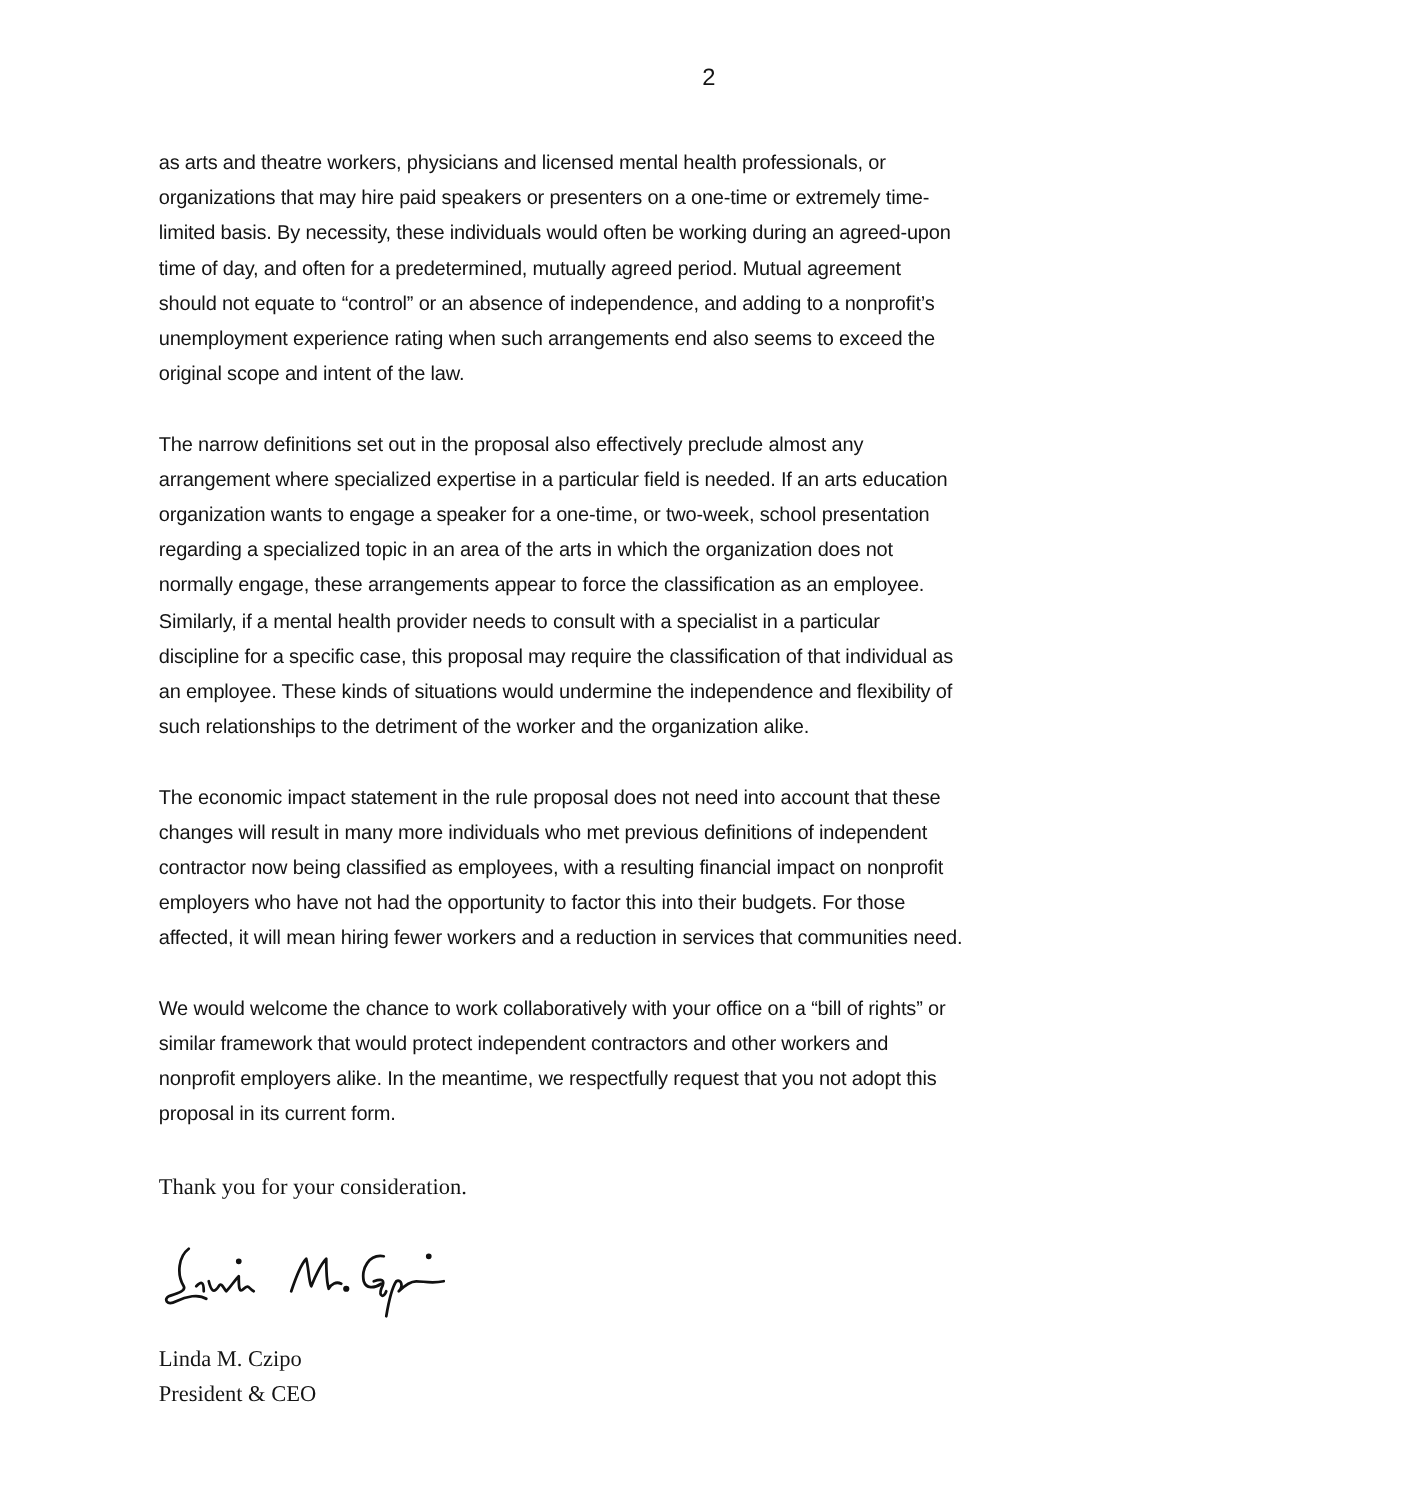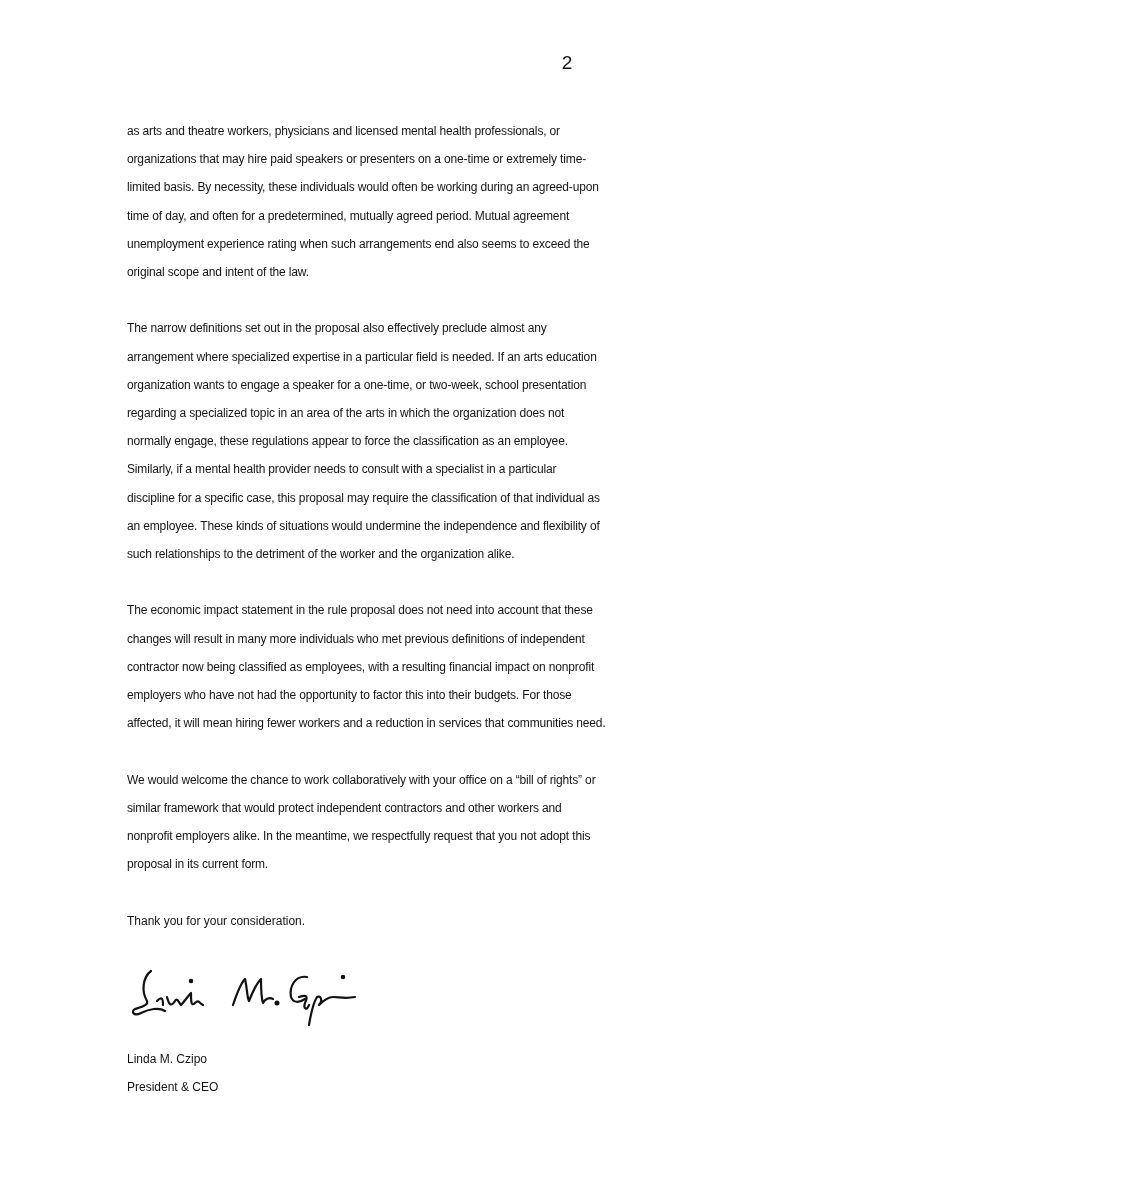--- a/index.html
+++ b/index.html
@@ -26,32 +26,33 @@
     }
     .content {
       position: absolute;
       left: 127px;
       top: 117px;
       width: 900px;
     }
     .line {
       display: block;
       white-space: nowrap;
-      font-size: 12px;
+      font-size: 16px;
       line-height: 28.2px;
       letter-spacing: -0.15px;
     }
     .para {
       margin: 0 0 28.2px 0;
     }
     .closing-line {
       display: block;
       white-space: nowrap;
-      font-size: 12px;
+      font-size: 18px;
       line-height: 28.2px;
+      font-family: Liberation Serif, serif;
     }
     .signature {
       height: 82px;
       position: relative;
     }
     .signature svg {
       position: absolute;
       left: 2px;
       top: 4px;
     }
@@ -61,30 +62,31 @@
 
 <div class="page-number">2</div>
 
 <div class="content">
 
   <div class="para">
     <span class="line">as arts and theatre workers, physicians and licensed mental health professionals, or</span>
     <span class="line">organizations that may hire paid speakers or presenters on a one-time or extremely time-</span>
     <span class="line">limited basis.  By necessity, these individuals would often be working during an agreed-upon</span>
     <span class="line">time of day, and often for a predetermined, mutually agreed period. Mutual agreement</span>
+    <span class="line">should not equate to “control” or an absence of independence, and adding to a nonprofit’s</span>
     <span class="line">unemployment experience rating when such arrangements end also seems to exceed the</span>
     <span class="line">original scope and intent of the law.</span>
   </div>
 
   <div class="para">
     <span class="line">The narrow definitions set out in the proposal also effectively preclude almost any</span>
     <span class="line">arrangement where specialized expertise in a particular field is needed. If an arts education</span>
     <span class="line">organization wants to engage a speaker for a one-time, or two-week, school presentation</span>
     <span class="line">regarding a specialized topic in an area of the arts in which the organization does not</span>
-    <span class="line">normally engage, these regulations appear to force the classification as an employee.</span>
+    <span class="line">normally engage, these arrangements appear to force the classification as an employee.</span>
     <span class="line">Similarly, if a mental health provider needs to consult with a specialist in a particular</span>
     <span class="line">discipline for a specific case, this proposal may require the classification of that individual as</span>
     <span class="line">an employee. These kinds of situations would undermine the independence and flexibility of</span>
     <span class="line">such relationships to the detriment of the worker and the organization alike.</span>
   </div>
 
   <div class="para">
     <span class="line">The economic impact statement in the rule proposal does not need into account that these</span>
     <span class="line">changes will result in many more individuals who met previous definitions of independent</span>
     <span class="line">contractor now being classified as employees, with a resulting financial impact on nonprofit</span>

